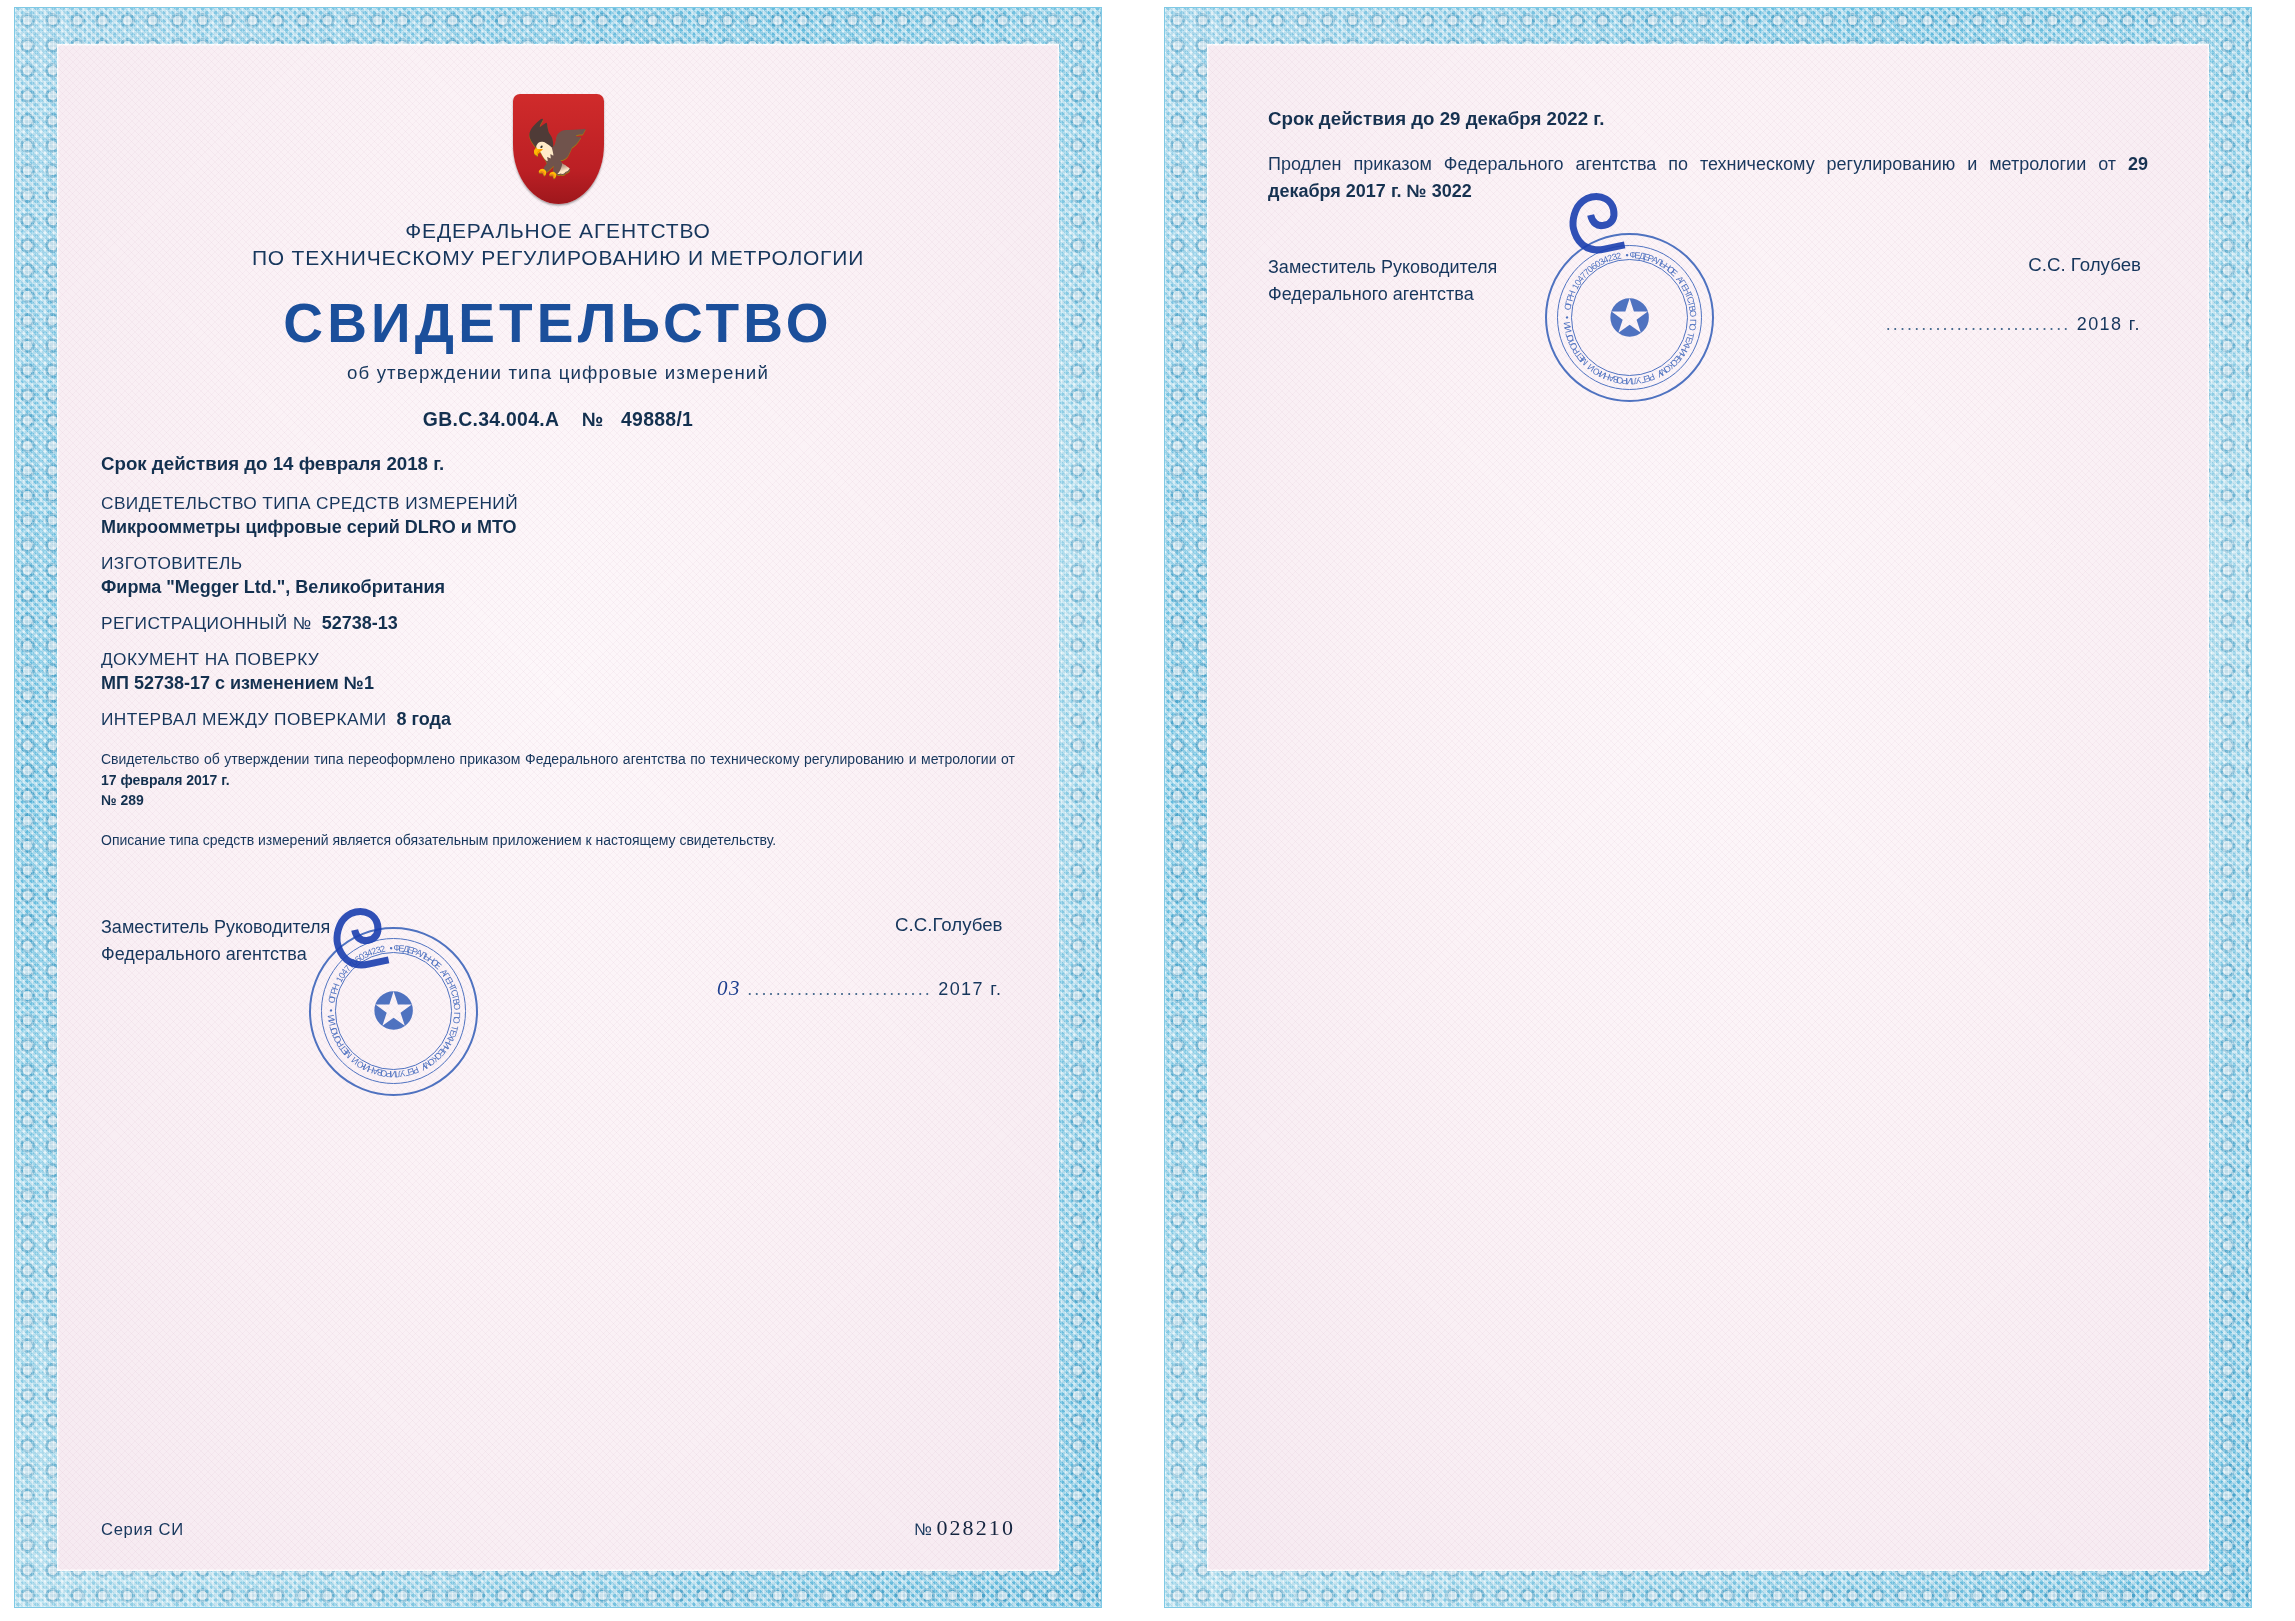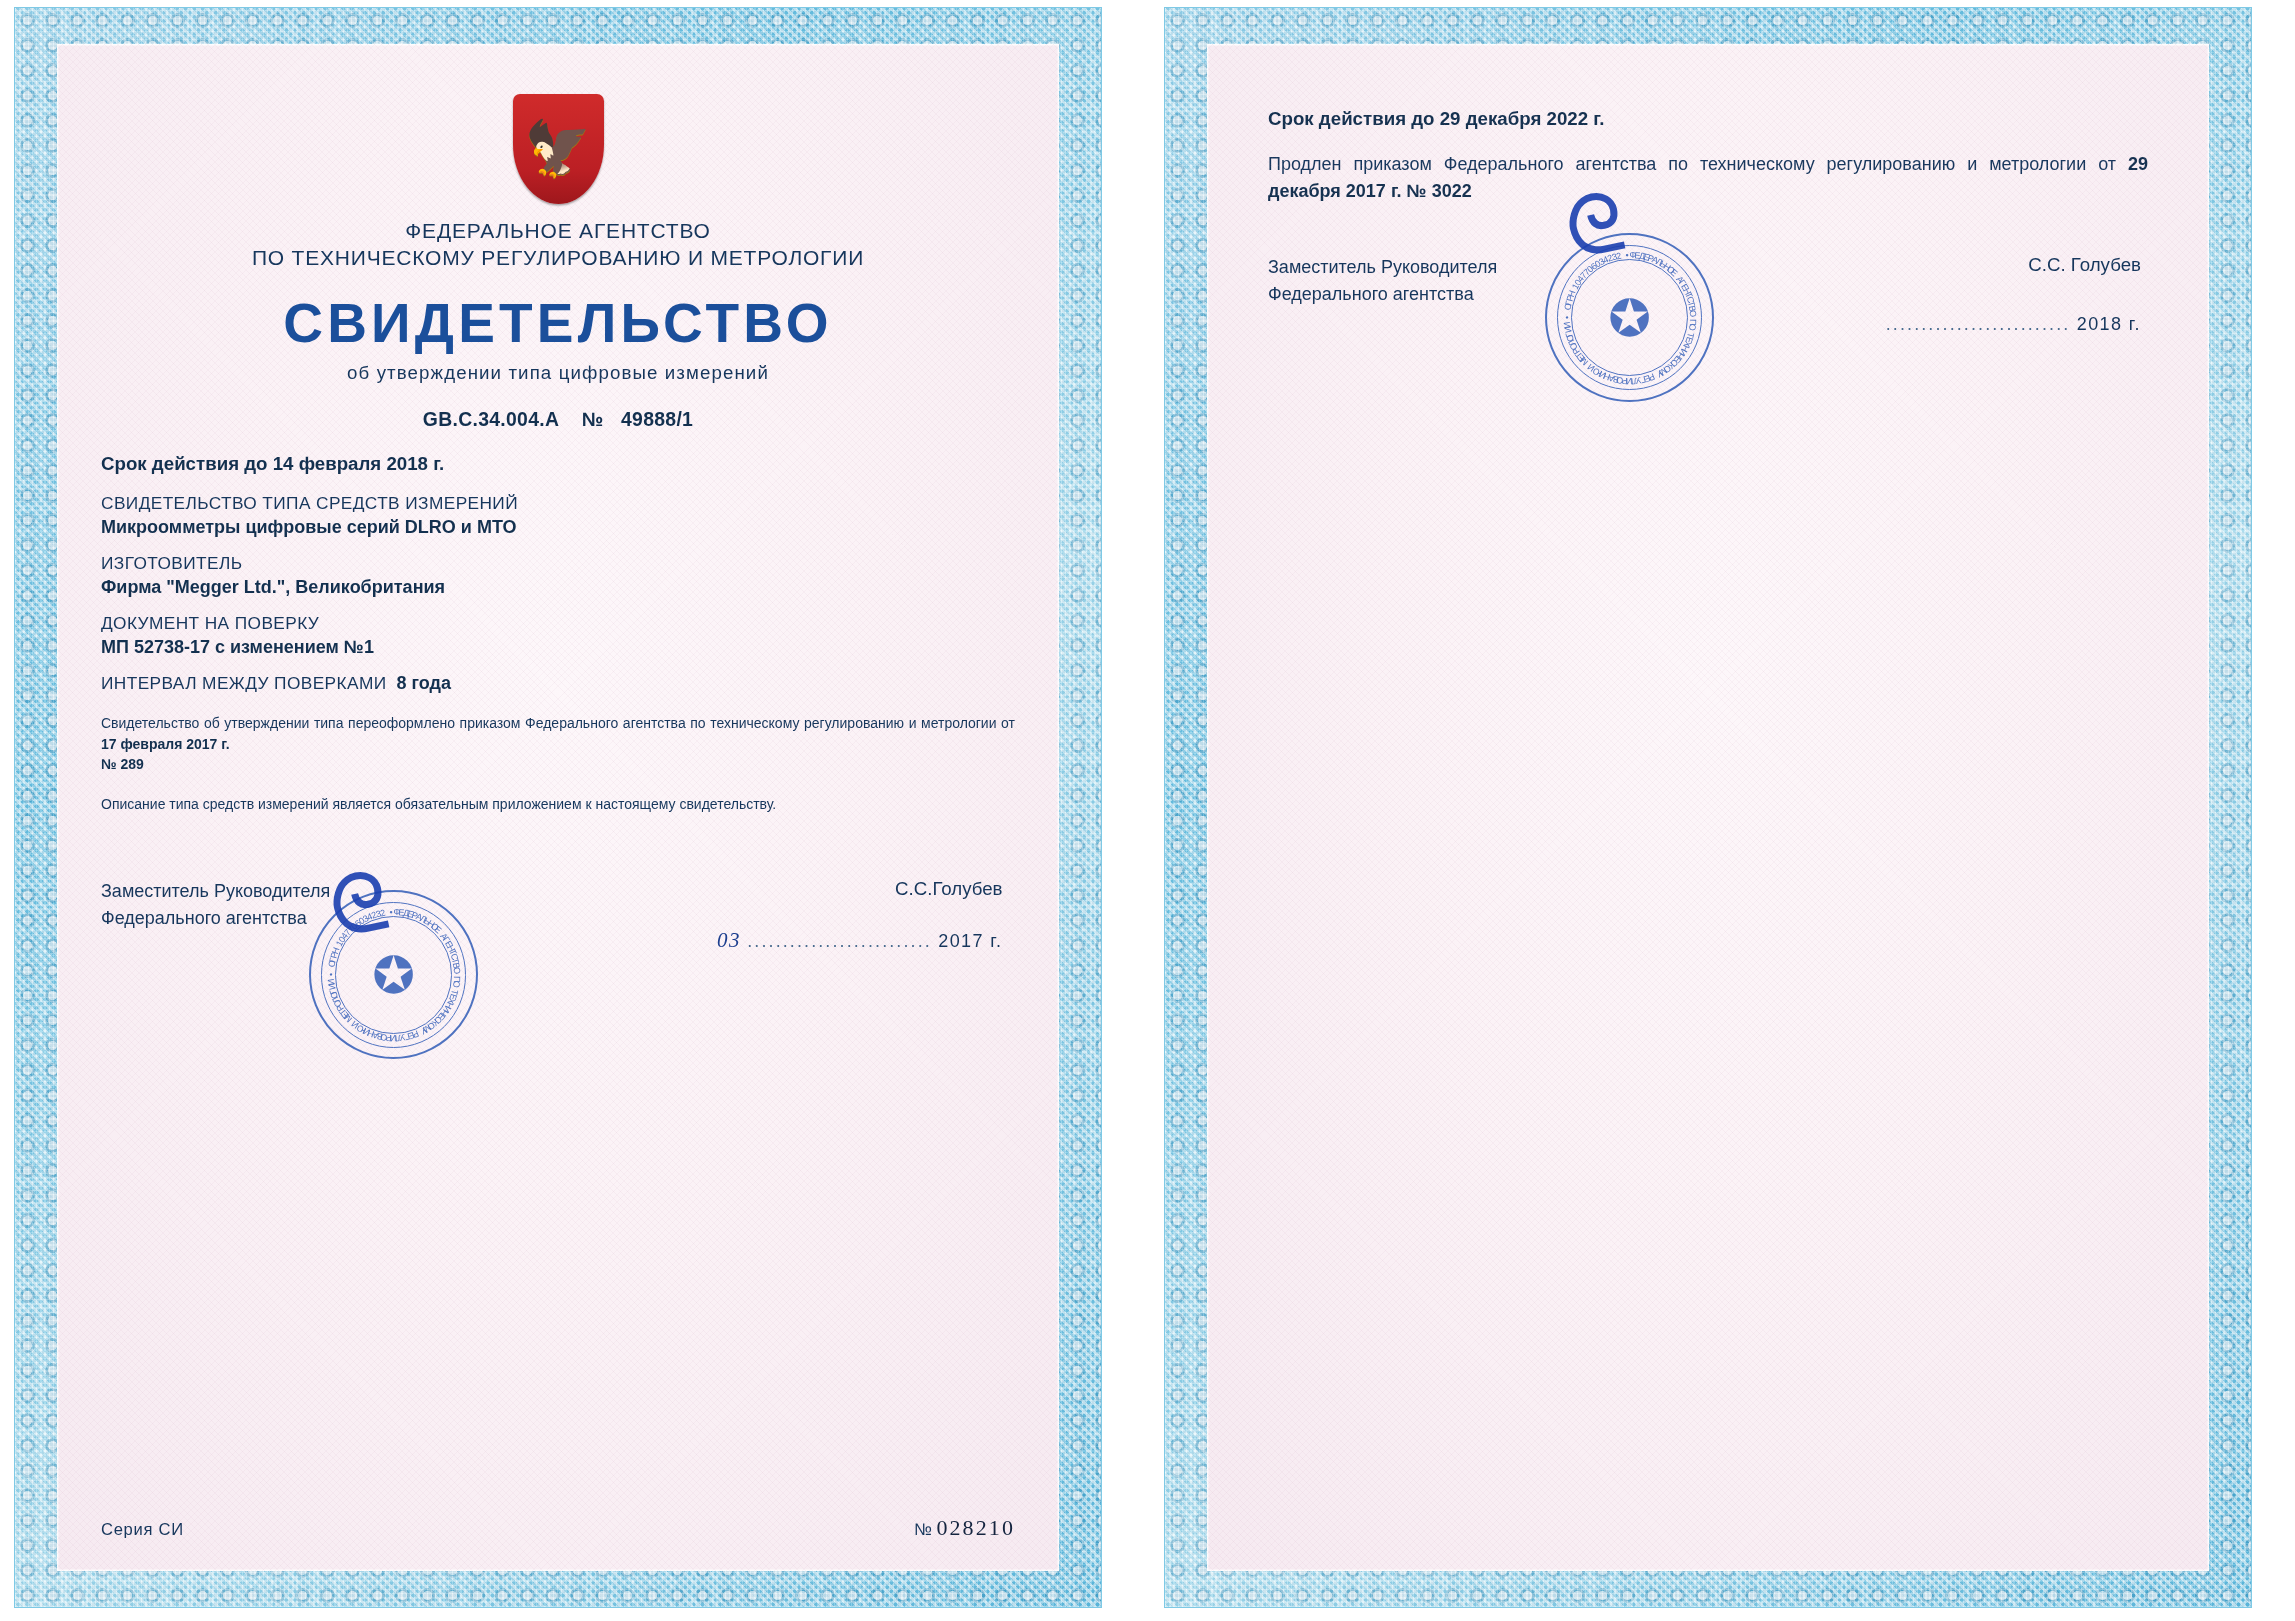--- a/index.html
+++ b/index.html
@@ -198,21 +198,21 @@
   .sign-name {
     position: absolute;
     right: 12.5px;
     top: 0;
     font-size: 18.7px;
     color: #16365c;
   }
   .date-line {
     position: absolute;
     right: 12.5px;
-    top: 50px;
+    top: 62px;
     font-size: 18px;
     color: #16365c;
     letter-spacing: 1.4px;
   }
   .dots { letter-spacing: 2.1px; color: #4a6c8f; }
   .handdate {
     font-family: "Liberation Serif", serif;
     font-style: italic;
     font-size: 21px;
     color: #1d3f8f;
@@ -359,20 +359,24 @@
         <div class="field">
           <span class="lbl">СВИДЕТЕЛЬСТВО ТИПА СРЕДСТВ ИЗМЕРЕНИЙ</span>
           <span class="val">Микроомметры цифровые серий DLRO и МТО</span>
         </div>
 
         <div class="field">
           <span class="lbl">ИЗГОТОВИТЕЛЬ</span>
           <span class="val">Фирма "Megger Ltd.", Великобритания</span>
         </div>
 
+        <div class="field inline">
+          <span class="lbl">РЕГИСТРАЦИОННЫЙ №</span>
+          <span class="val">52738-13</span>
+        </div>
 
         <div class="field">
           <span class="lbl">ДОКУМЕНТ НА ПОВЕРКУ</span>
           <span class="val">МП 52738-17 с изменением №1</span>
         </div>
 
         <div class="field inline">
           <span class="lbl">ИНТЕРВАЛ МЕЖДУ ПОВЕРКАМИ</span>
           <span class="val">8 года</span>
         </div>

